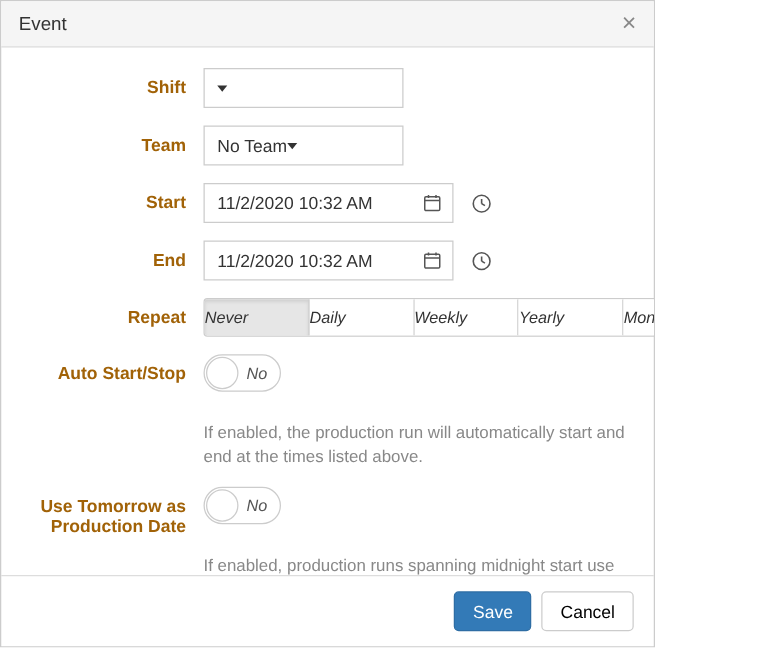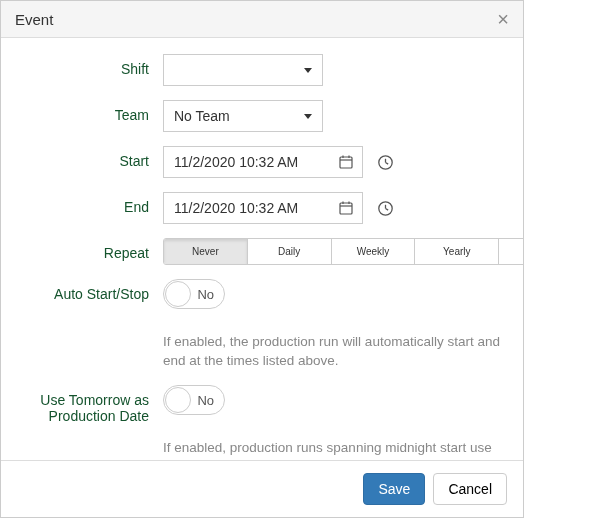--- a/index.html
+++ b/index.html
@@ -44,35 +44,34 @@
   .form-row {
     display: flex;
     align-items: flex-start;
     margin-bottom: 14px;
   }
   .form-label {
     width: 140px;
     text-align: right;
     padding-right: 14px;
     padding-top: 7px;
-    font-weight: normal;
-    color: #14532d;
+    font-weight: bold;
+    color: #a16207;
     flex-shrink: 0;
   }
   .form-control-wrap {
     flex: 1;
   }
   .select-box {
     width: 160px;
     height: 32px;
     border: 1px solid #ccc;
     border-radius: 0;
     display: flex;
     align-items: center;
-    justify-content: space-between;
     padding: 0 10px;
     cursor: pointer;
     background: #fff;
   }
   .caret-down {
     width: 0; height: 0;
     border-left: 4px solid transparent;
     border-right: 4px solid transparent;
     border-top: 5px solid #333;
   }
@@ -111,27 +110,27 @@
   .clock-btn svg { width: 17px; height: 17px; }
   .seg-group {
     display: flex;
     border: 1px solid #ccc;
     border-radius: 3px;
     overflow: hidden;
     width: 420px;
   }
   .seg-btn {
     flex: 1;
-    text-align: center;
     padding: 7px 0;
     border-right: 1px solid #ccc;
     cursor: pointer;
     background: #fff;
-    font-size: 10px;
+    font-size: 13px;
     color: #333;
+    font-style: italic;
   }
   .seg-btn:last-child { border-right: none; }
   .seg-btn.active {
     background: #e6e6e6;
     box-shadow: inset 0 2px 3px rgba(0,0,0,0.1);
   }
   .toggle {
     width: 62px;
     height: 30px;
     border: 1px solid #ccc;
@@ -150,20 +149,21 @@
     top: 1px;
     left: 1px;
   }
   .toggle-label {
     position: absolute;
     right: 10px;
     top: 50%;
     transform: translateY(-50%);
     font-size: 13px;
     color: #555;
+    font-style: italic;
   }
   .help-text {
     color: #888;
     font-size: 13.5px;
     margin-top: 24px;
     line-height: 1.4;
   }
   .modal-footer {
     border-top: 1px solid #ddd;
     padding: 12px 16px;

